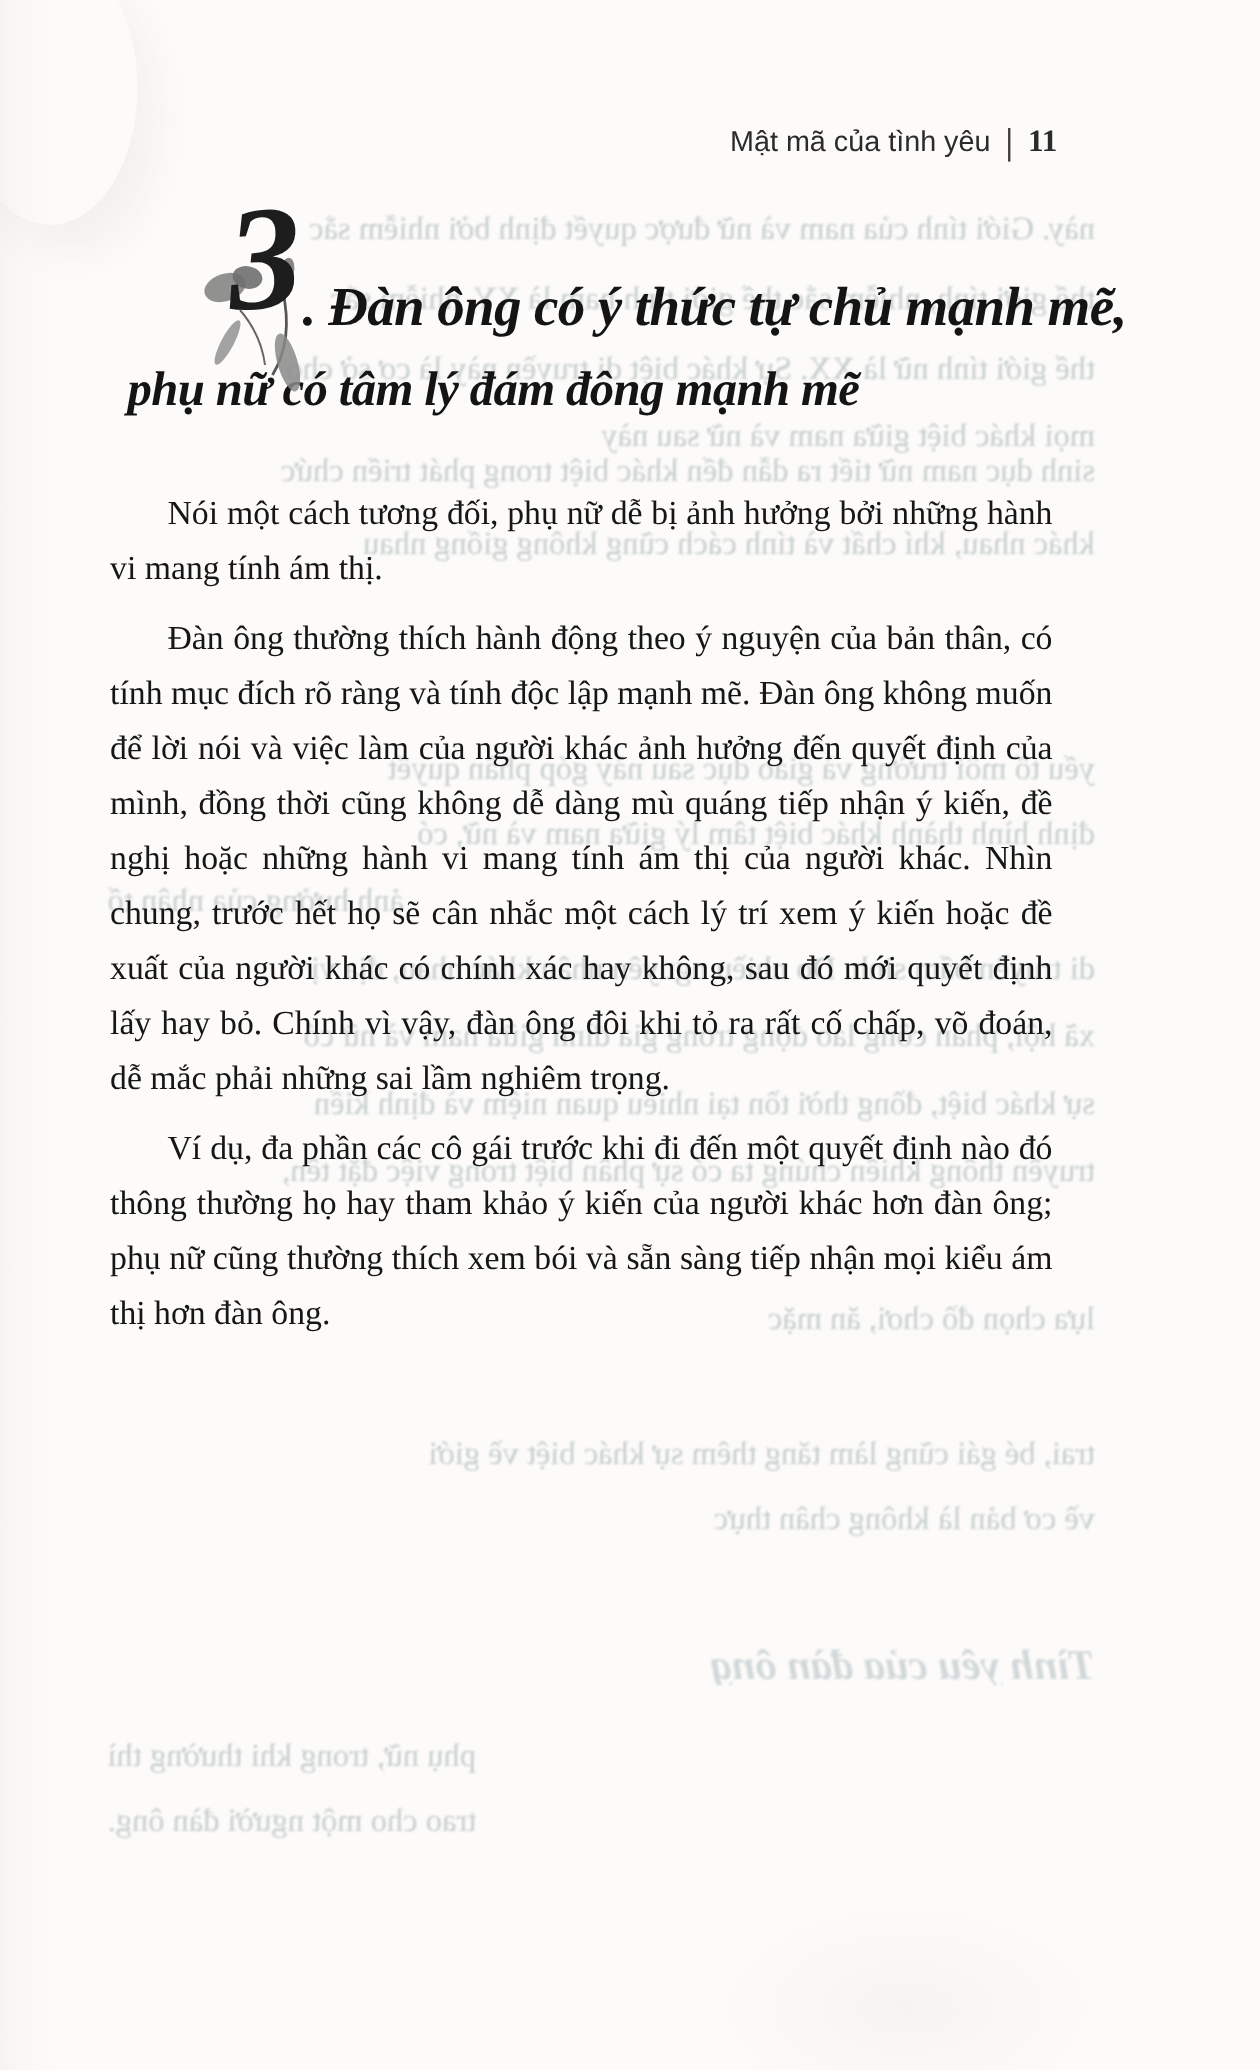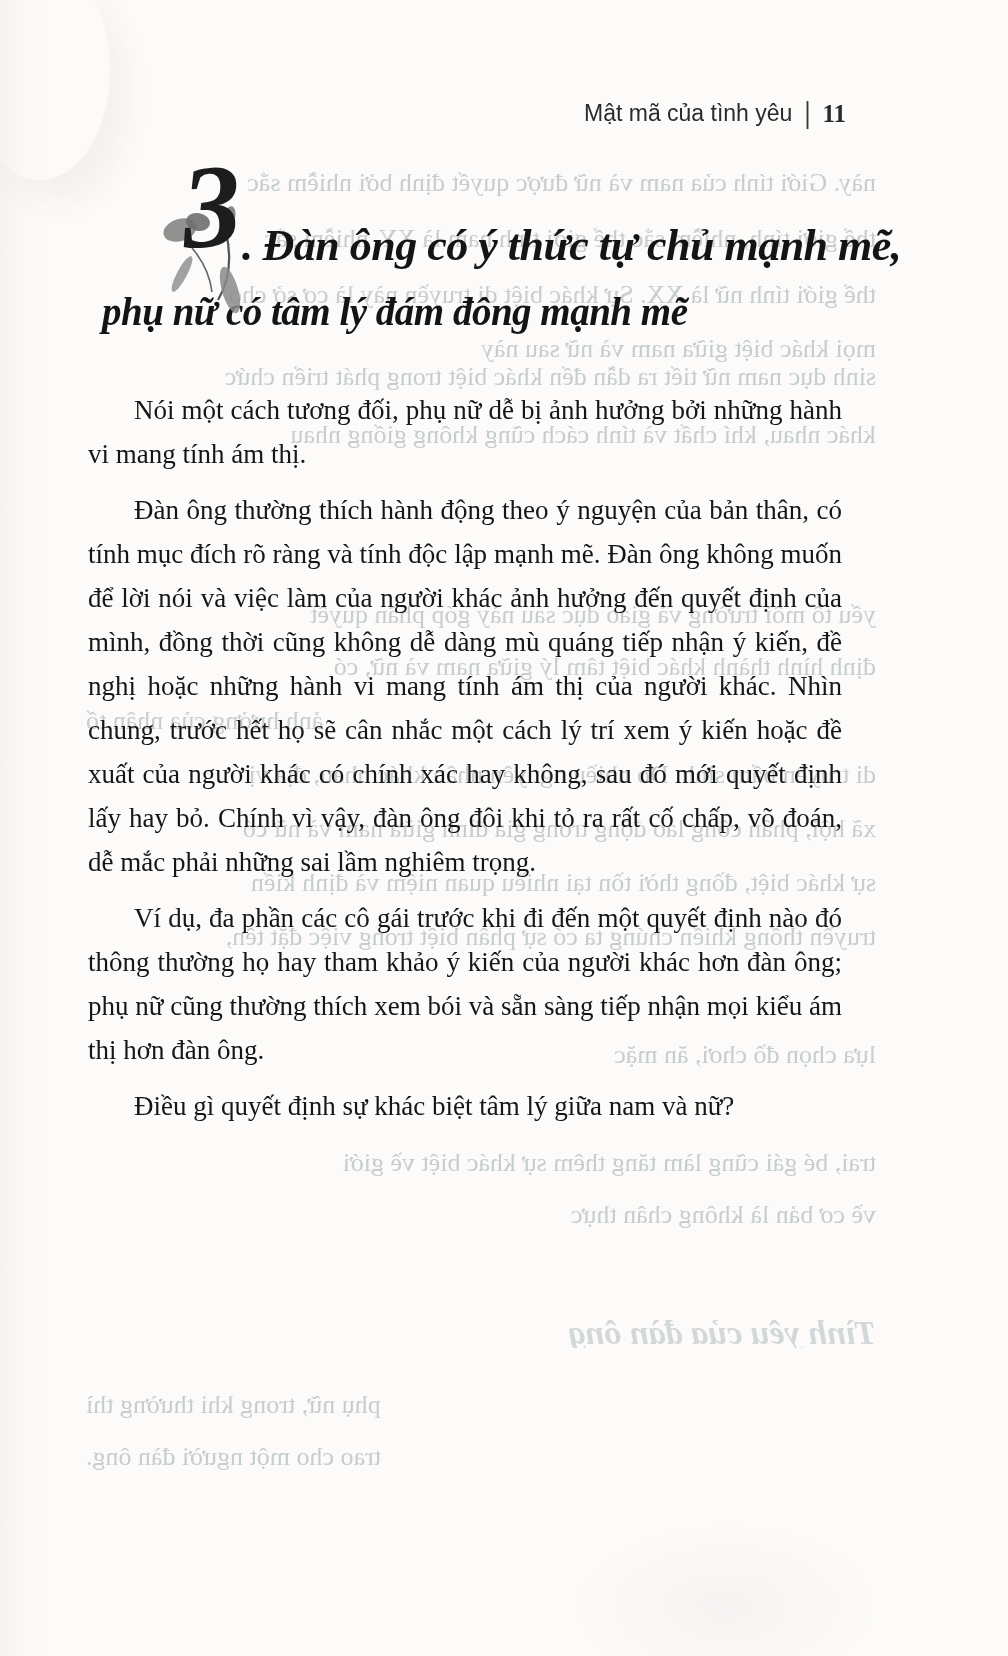--- a/index.html
+++ b/index.html
@@ -128,16 +128,15 @@
     <div class="h-line1">
       <span class="dot">.</span><span>Đàn ông có ý thức tự chủ mạnh mẽ,</span>
     </div>
     <div class="h-line2">phụ nữ có tâm lý đám đông mạnh mẽ</div>
   </div>
 
   <div class="body-text">
     <p>Nói một cách tương đối, phụ nữ dễ bị ảnh hưởng bởi những hành vi mang tính ám thị.</p>
     <p>Đàn ông thường thích hành động theo ý nguyện của bản thân, có tính mục đích rõ ràng và tính độc lập mạnh mẽ. Đàn ông không muốn để lời nói và việc làm của người khác ảnh hưởng đến quyết định của mình, đồng thời cũng không dễ dàng mù quáng tiếp nhận ý kiến, đề nghị hoặc những hành vi mang tính ám thị của người khác. Nhìn chung, trước hết họ sẽ cân nhắc một cách lý trí xem ý kiến hoặc đề xuất của người khác có chính xác hay không, sau đó mới quyết định lấy hay bỏ. Chính vì vậy, đàn ông đôi khi tỏ ra rất cố chấp, võ đoán, dễ mắc phải những sai lầm nghiêm trọng.</p>
     <p>Ví dụ, đa phần các cô gái trước khi đi đến một quyết định nào đó thông thường họ hay tham khảo ý kiến của người khác hơn đàn ông; phụ nữ cũng thường thích xem bói và sẵn sàng tiếp nhận mọi kiểu ám thị hơn đàn ông.</p>
-    <p class="question">Điều gì quyết định sự khác biệt tâm lý giữa nam và nữ?</p>
   </div>
 
 </div>
 
 </body></html>

